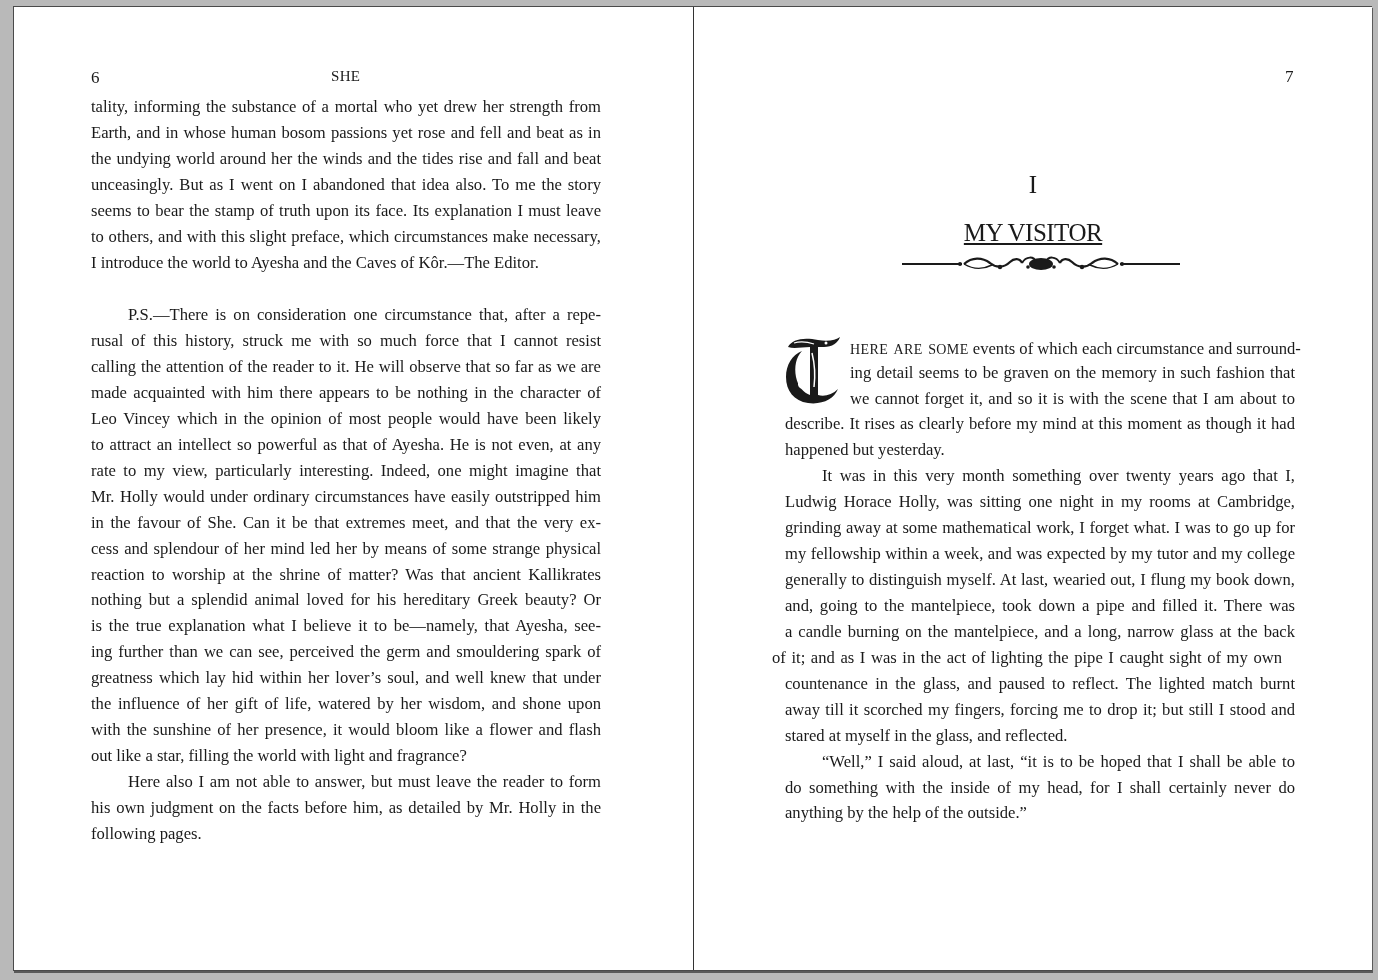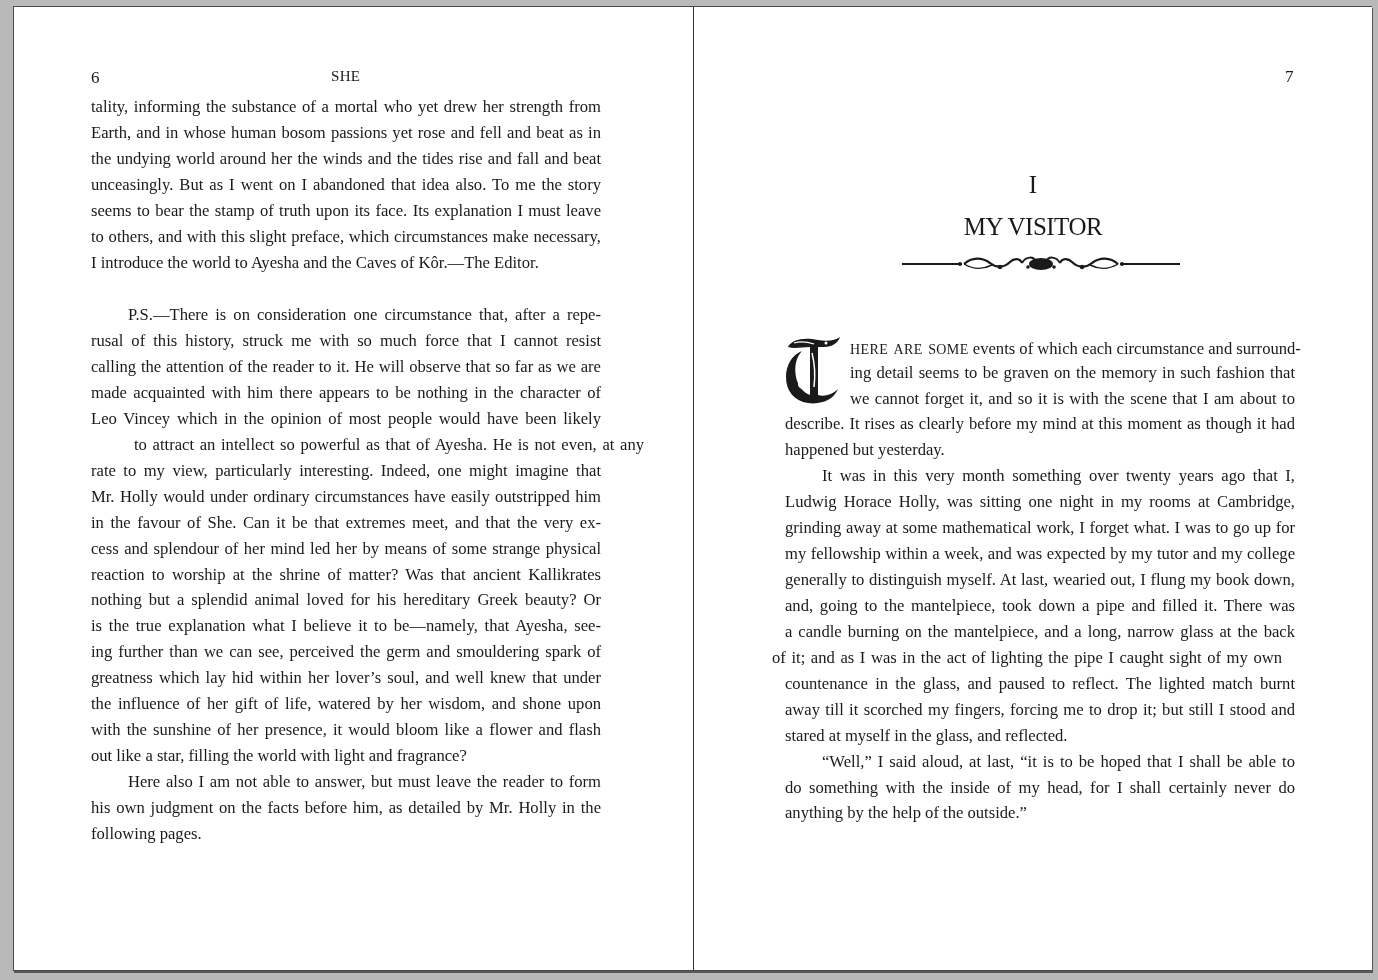--- a/index.html
+++ b/index.html
@@ -105,21 +105,21 @@
       <div class="line serif" style="left:77px; width:510px; top:165px;">unceasingly. But as I went on I abandoned that idea also. To me the story</div>
       <div class="line serif" style="left:77px; width:510px; top:191px;">seems to bear the stamp of truth upon its face. Its explanation I must leave</div>
       <div class="line serif" style="left:77px; width:510px; top:217px;">to others, and with this slight preface, which circumstances make necessary,</div>
       <div class="line serif last" style="left:77px; width:510px; top:243px;">I introduce the world to Ayesha and the Caves of Kôr.—The Editor.</div>
 
       <div class="line serif" style="left:114px; width:473px; top:295px;">P.S.—There is on consideration one circumstance that, after a repe-</div>
       <div class="line serif" style="left:77px; width:510px; top:321px;">rusal of this history, struck me with so much force that I cannot resist</div>
       <div class="line serif" style="left:77px; width:510px; top:347px;">calling the attention of the reader to it. He will observe that so far as we are</div>
       <div class="line serif" style="left:77px; width:510px; top:373px;">made acquainted with him there appears to be nothing in the character of</div>
       <div class="line serif" style="left:77px; width:510px; top:399px;">Leo Vincey which in the opinion of most people would have been likely</div>
-      <div class="line serif" style="left:77px; width:510px; top:425px;margin-left:43px;">to attract an intellect so powerful as that of Ayesha. He is not even, at any</div>
+      <div class="line serif" style="left:77px; width:510px; top:425px;">to attract an intellect so powerful as that of Ayesha. He is not even, at any</div>
       <div class="line serif" style="left:77px; width:510px; top:451px;">rate to my view, particularly interesting. Indeed, one might imagine that</div>
       <div class="line serif" style="left:77px; width:510px; top:477px;">Mr. Holly would under ordinary circumstances have easily outstripped him</div>
       <div class="line serif" style="left:77px; width:510px; top:503px;">in the favour of She. Can it be that extremes meet, and that the very ex-</div>
       <div class="line serif" style="left:77px; width:510px; top:529px;">cess and splendour of her mind led her by means of some strange physical</div>
       <div class="line serif" style="left:77px; width:510px; top:555px;">reaction to worship at the shrine of matter? Was that ancient Kallikrates</div>
       <div class="line serif" style="left:77px; width:510px; top:580px;">nothing but a splendid animal loved for his hereditary Greek beauty? Or</div>
       <div class="line serif" style="left:77px; width:510px; top:606px;">is the true explanation what I believe it to be—namely, that Ayesha, see-</div>
       <div class="line serif" style="left:77px; width:510px; top:632px;">ing further than we can see, perceived the germ and smouldering spark of</div>
       <div class="line serif" style="left:77px; width:510px; top:658px;">greatness which lay hid within her lover’s soul, and well knew that under</div>
       <div class="line serif" style="left:77px; width:510px; top:684px;">the influence of her gift of life, watered by her wisdom, and shone upon</div>
@@ -128,21 +128,21 @@
       <div class="line serif" style="left:114px; width:473px; top:762px;">Here also I am not able to answer, but must leave the reader to form</div>
       <div class="line serif" style="left:77px; width:510px; top:788px;">his own judgment on the facts before him, as detailed by Mr. Holly in the</div>
       <div class="line serif last" style="left:77px; width:510px; top:814px;">following pages.</div>
     </div>
   </div>
 
   <div class="page page-right">
     <span class="folio serif" style="left:591px; top:60px;">7</span>
 
     <div class="chapter-num" style="top:164px;">I</div>
-    <div class="chapter-title" style="top:206px;">MY VISITOR</div>
+    <div class="chapter-title" style="top:212px;text-decoration:underline;">MY VISITOR</div>
 
     <svg class="ornament" style="left:208px; top:248px;" width="278" height="18" viewBox="0 0 278 18">
       <line x1="0" y1="9" x2="60" y2="9" stroke="#1a1a1a" stroke-width="2"></line>
       <line x1="218" y1="9" x2="278" y2="9" stroke="#1a1a1a" stroke-width="2"></line>
       <circle cx="58" cy="9" r="2" fill="#1a1a1a"></circle>
       <circle cx="220" cy="9" r="2" fill="#1a1a1a"></circle>
       <path d="M62 9 C70 2, 80 2, 88 8 C94 13, 102 13, 108 7 C112 3, 118 3, 120 8" fill="none" stroke="#1a1a1a" stroke-width="2.2"></path>
       <path d="M62 9 C72 15, 82 14, 90 10" fill="none" stroke="#1a1a1a" stroke-width="1.4"></path>
       <path d="M216 9 C208 2, 198 2, 190 8 C184 13, 176 13, 170 7 C166 3, 160 3, 158 8" fill="none" stroke="#1a1a1a" stroke-width="2.2"></path>
       <path d="M216 9 C206 15, 196 14, 188 10" fill="none" stroke="#1a1a1a" stroke-width="1.4"></path>

